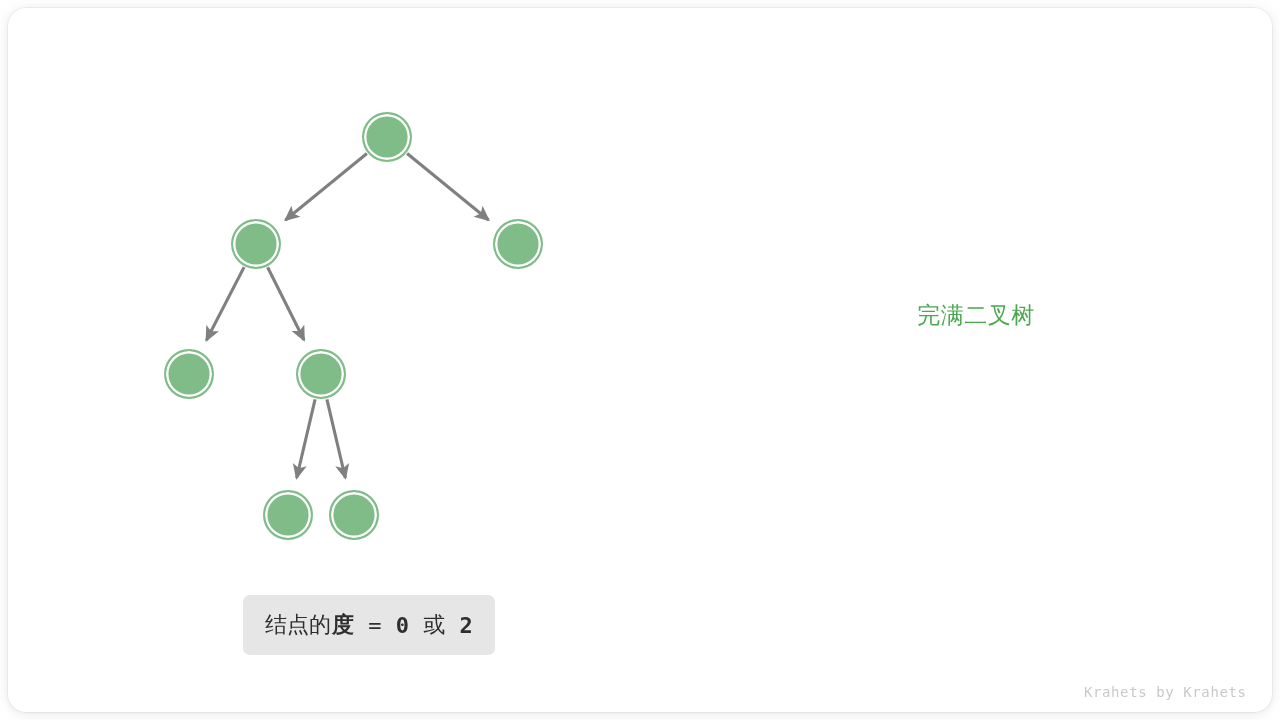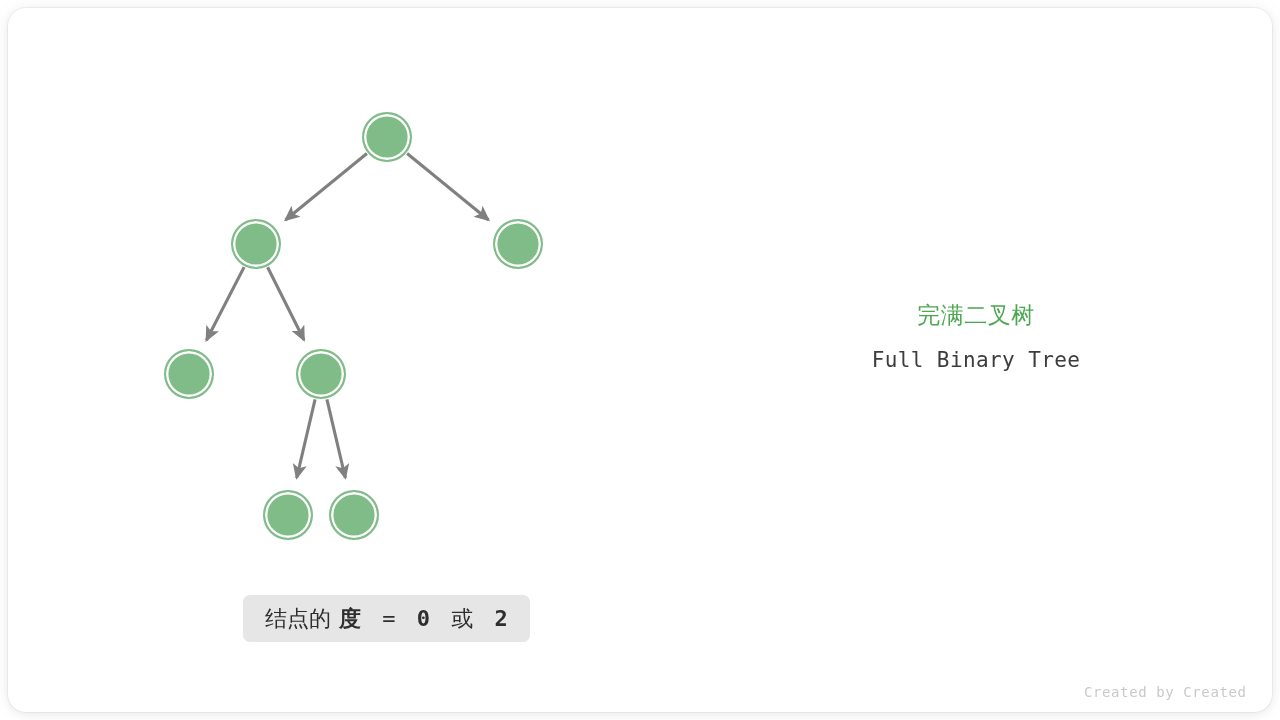--- a/index.html
+++ b/index.html
@@ -67,26 +67,26 @@
     font-size: 21px;
     font-weight: normal;
     color: #3C3C3C;
     letter-spacing: 0.4px;
   }
 
   #degree-caption {
     position: absolute;
     left: 235px;
     top: 587px;
-    height: 47px;
+    height: 60px;
     padding: 0 22px;
     display: flex;
     align-items: center;
     justify-content: center;
-    gap: 8px;
+    gap: 1px;
     background: #E6E6E6;
     border-radius: 7px;
     font-family: "DejaVu Sans Mono", "Liberation Mono", monospace;
     font-size: 22px;
     color: #2E2E2E;
     white-space: pre;
   }
   #degree-caption .bold { font-weight: bold; }
 
   #credit-text {
@@ -125,22 +125,21 @@
       <div class="tree-node" style="left: 223px; top: 211px; width: 50px; height: 50px; background: rgb(127, 188, 136); border-color: rgb(127, 188, 136);"></div>
       <div class="tree-node" style="left: 485px; top: 211px; width: 50px; height: 50px; background: rgb(127, 188, 136); border-color: rgb(127, 188, 136);"></div>
       <div class="tree-node" style="left: 156px; top: 341px; width: 50px; height: 50px; background: rgb(127, 188, 136); border-color: rgb(127, 188, 136);"></div>
       <div class="tree-node" style="left: 288px; top: 341px; width: 50px; height: 50px; background: rgb(127, 188, 136); border-color: rgb(127, 188, 136);"></div>
       <div class="tree-node" style="left: 255px; top: 482px; width: 50px; height: 50px; background: rgb(127, 188, 136); border-color: rgb(127, 188, 136);"></div>
       <div class="tree-node" style="left: 321px; top: 482px; width: 50px; height: 50px; background: rgb(127, 188, 136); border-color: rgb(127, 188, 136);"></div>
     </div>
 
   <div id="legend-block">
     <div id="legend-title-cn">完满二叉树</div>
-    <div id="legend-title-en">Full Binary Tree</div>
   </div>
 
   <div id="degree-caption">
     <span>结点的</span><span class="bold">度</span><span> = </span><span class="bold">0</span><span> 或 </span><span class="bold">2</span>
   </div>
 
-  <div id="credit-text">Created by Created</div>
+  <div id="credit-text">Krahets by Krahets</div>
 
 </div>
 
 </body></html>

